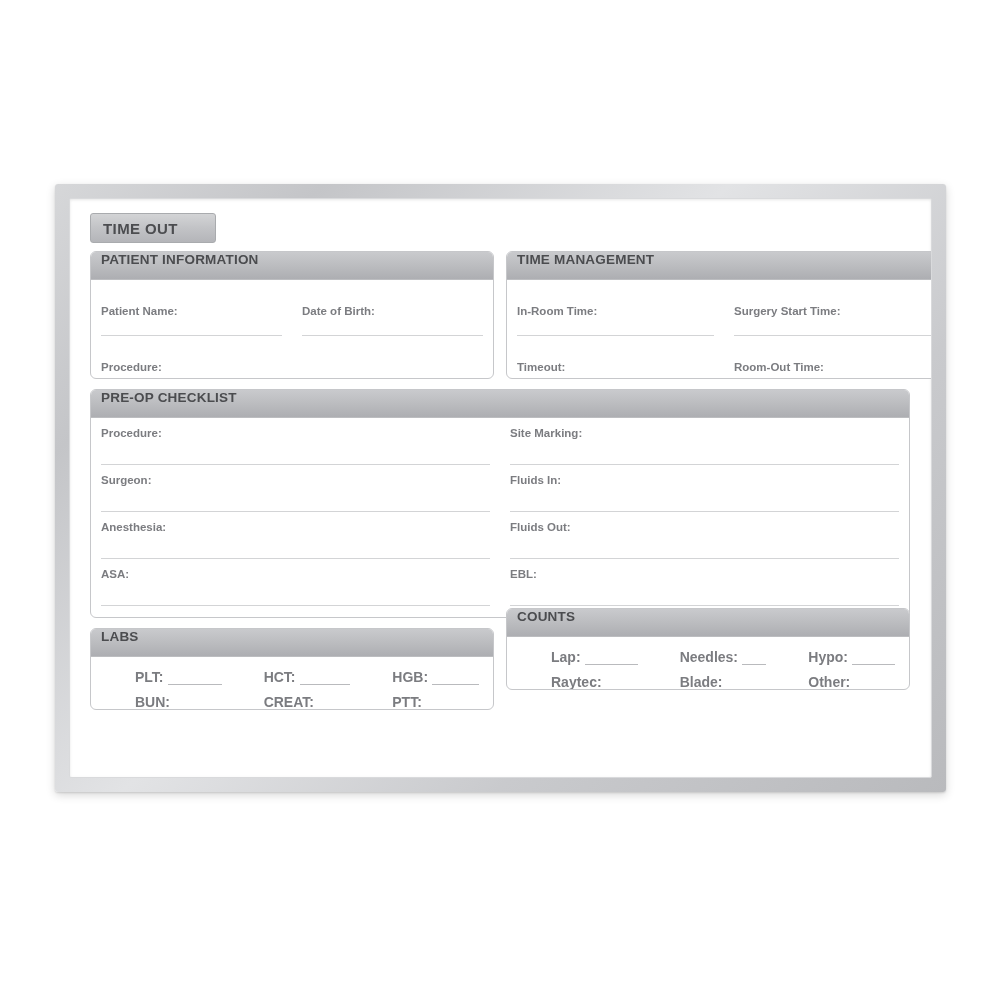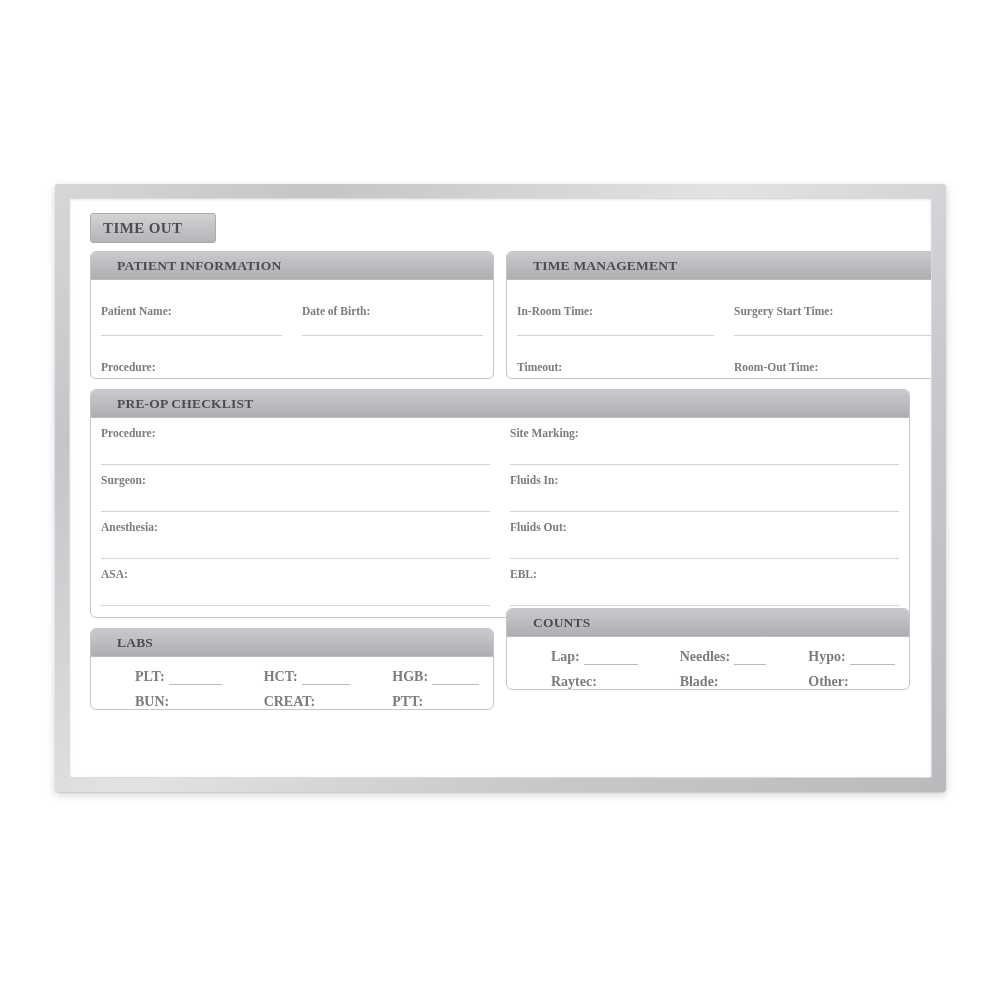--- a/index.html
+++ b/index.html
@@ -34,21 +34,20 @@
     position: absolute;
     left: 14px;
     top: 14px;
     right: 14px;
     bottom: 14px;
     background: #ffffff;
     border: 1px solid #d9dadc;
     border-radius: 2px;
     box-shadow: inset 0 1px 3px rgba(0,0,0,0.10);
     overflow: hidden;
-    font-family: Liberation Serif, serif;
   }
 
   
   #time-out-tab {
     position: absolute;
     left: 20px;
     top: 14px;
     width: 126px;
     height: 30px;
     border: 1px solid #a9abae;
@@ -73,22 +72,22 @@
     background: #ffffff;
     box-sizing: border-box;
     overflow: hidden;
   }
 
   .panel-header {
     height: 28px;
     background: linear-gradient(180deg, #c9cacd 0%, #bcbdc0 48%, #adaeb2 100%);
     border-bottom: 1px solid #bcbdc0;
     display: flex;
-    align-items: center;
-    padding-left: 26px;
+    align-items: flex-start;
+    padding-left: 10px;
     box-sizing: border-box;
   }
   .panel-header span {
     font-size: 13.5px;
     font-weight: bold;
     color: #4b4c4f;
     letter-spacing: 0.2px;
   }
 
   .panel-body {

